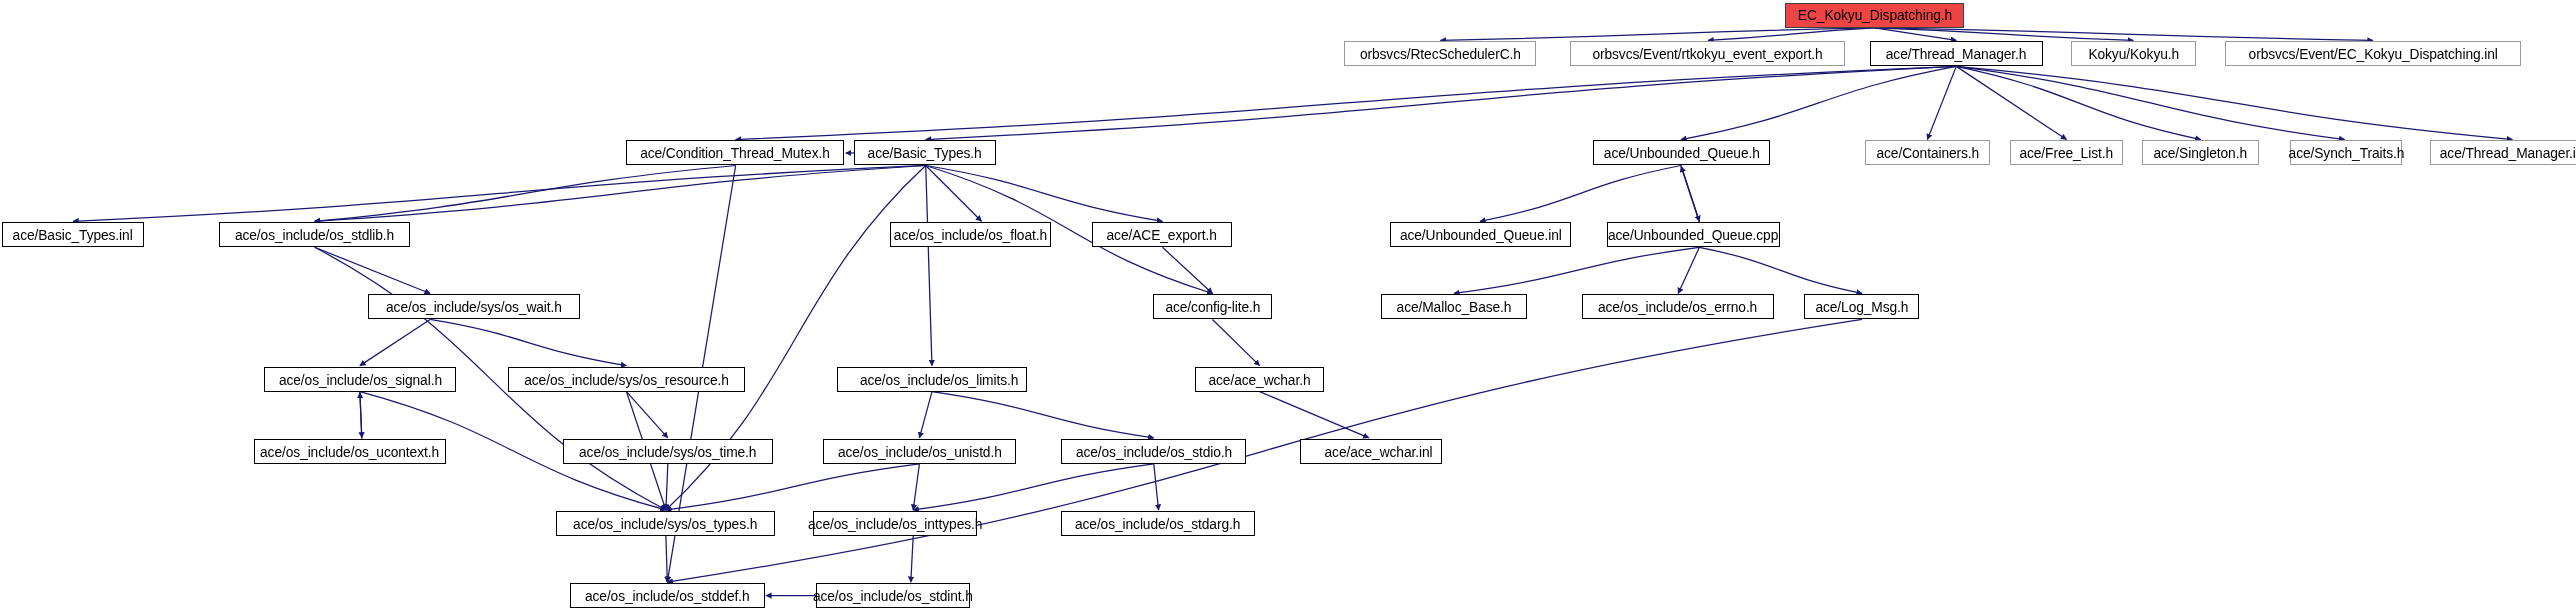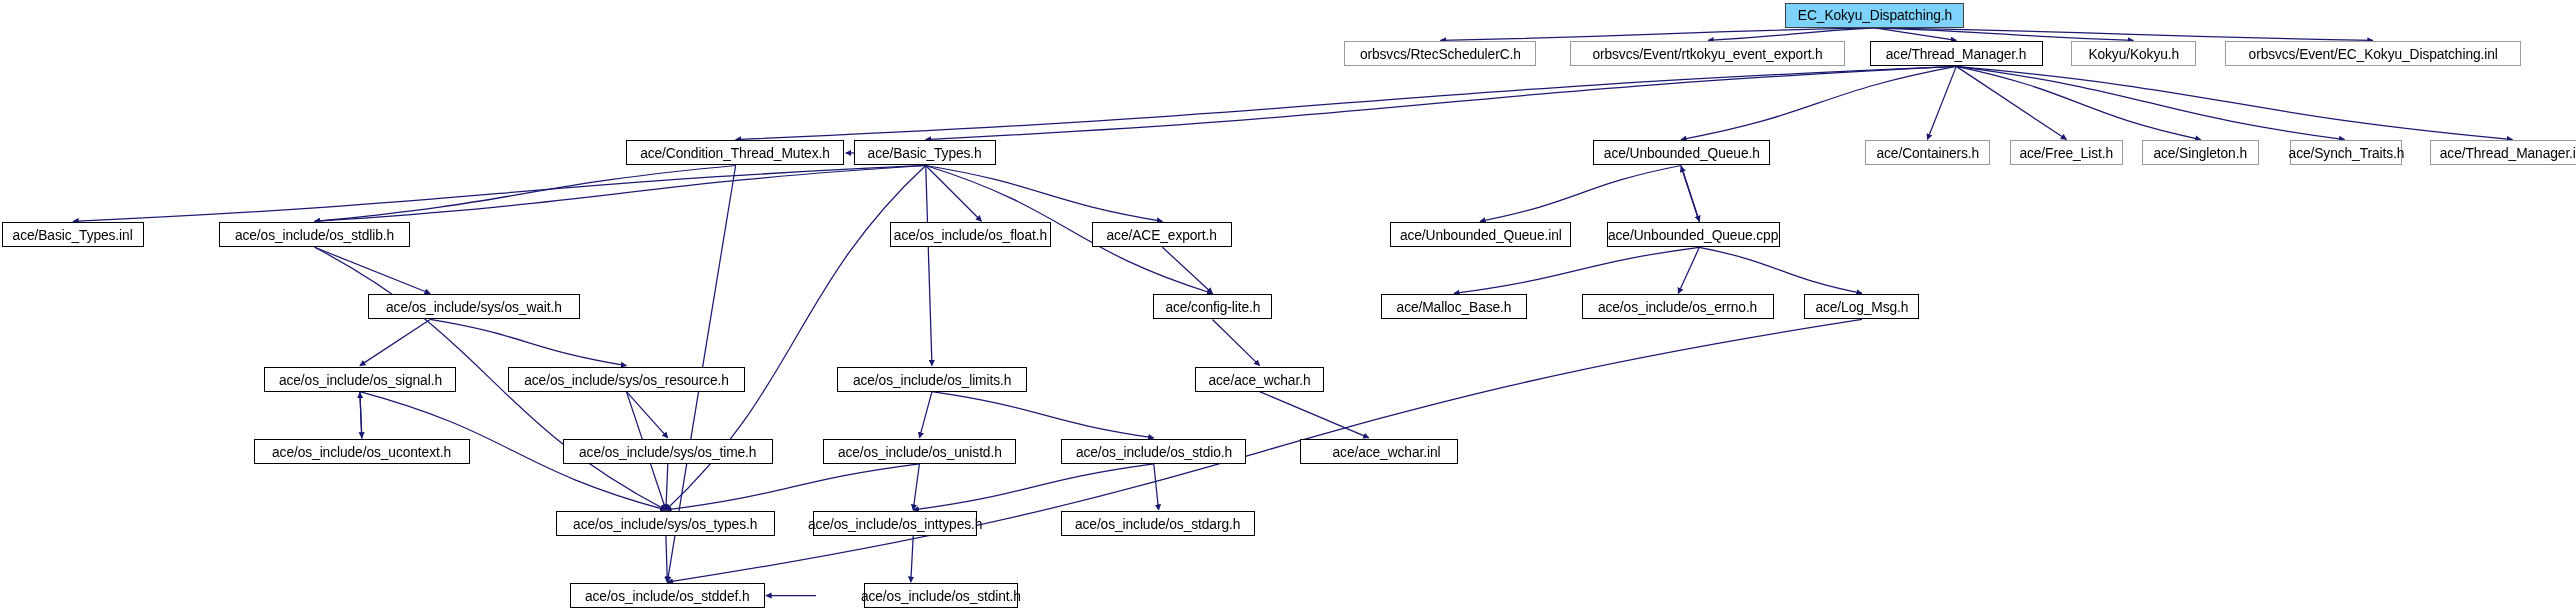--- a/index.html
+++ b/index.html
@@ -38,21 +38,21 @@
     line-height: 1;
     white-space: nowrap;
     letter-spacing: -0.1px;
     z-index: 5;
   }
   .node.faded {
     border-color: #9a9a9a;
     color: #000000;
   }
   .node.root {
-    background: #7dd3fc;
+    background: #ef4444;
     border-color: #404040;
   }
   .node-label {
     padding: 0 6.7px;
     transform: scaleX(0.985);
   }
 </style>
 </head>
 <body>
 
@@ -193,51 +193,51 @@
       </div>
       <div class="node" style="left: 1804px; top: 294px; width: 115px;">
         <span class="node-label">ace/Log_Msg.h</span>
       </div>
       <div class="node" style="left: 264px; top: 367px; width: 192px;">
         <span class="node-label">ace/os_include/os_signal.h</span>
       </div>
       <div class="node" style="left: 508px; top: 367px; width: 237px;">
         <span class="node-label">ace/os_include/sys/os_resource.h</span>
       </div>
-      <div class="node" style="left: 837px; top: 367px; width: 190px;">
+      <div class="node" style="left: 837px; top: 367px; width: 190px; justify-content: flex-end;">
         <span class="node-label">ace/os_include/os_limits.h</span>
       </div>
       <div class="node" style="left: 1195px; top: 367px; width: 129px;">
         <span class="node-label">ace/ace_wchar.h</span>
       </div>
-      <div class="node" style="left: 254px; top: 439px; width: 216px;">
+      <div class="node" style="left: 254px; top: 439px; width: 192px;">
         <span class="node-label">ace/os_include/os_ucontext.h</span>
       </div>
       <div class="node" style="left: 563px; top: 439px; width: 210px;">
         <span class="node-label">ace/os_include/sys/os_time.h</span>
       </div>
       <div class="node" style="left: 823px; top: 439px; width: 193px;">
         <span class="node-label">ace/os_include/os_unistd.h</span>
       </div>
       <div class="node" style="left: 1061px; top: 439px; width: 185px;">
         <span class="node-label">ace/os_include/os_stdio.h</span>
       </div>
-      <div class="node" style="left: 1300px; top: 439px; width: 158px; padding-left: 14px;">
+      <div class="node" style="left: 1300px; top: 439px; width: 142px; padding-left: 14px;">
         <span class="node-label">ace/ace_wchar.inl</span>
       </div>
       <div class="node" style="left: 556px; top: 511px; width: 219px;">
         <span class="node-label">ace/os_include/sys/os_types.h</span>
       </div>
       <div class="node" style="left: 813px; top: 511px; width: 164px;">
         <span class="node-label">ace/os_include/os_inttypes.h</span>
       </div>
       <div class="node" style="left: 1061px; top: 511px; width: 194px;">
         <span class="node-label">ace/os_include/os_stdarg.h</span>
       </div>
       <div class="node" style="left: 570px; top: 583px; width: 195px;">
         <span class="node-label">ace/os_include/os_stddef.h</span>
       </div>
-      <div class="node" style="left: 864px; top: 583px; width: 154px;">
+      <div class="node" style="left: 816px; top: 583px; width: 154px;">
         <span class="node-label">ace/os_include/os_stdint.h</span>
       </div>
     </div>
 </div>
 
 
 </body></html>

